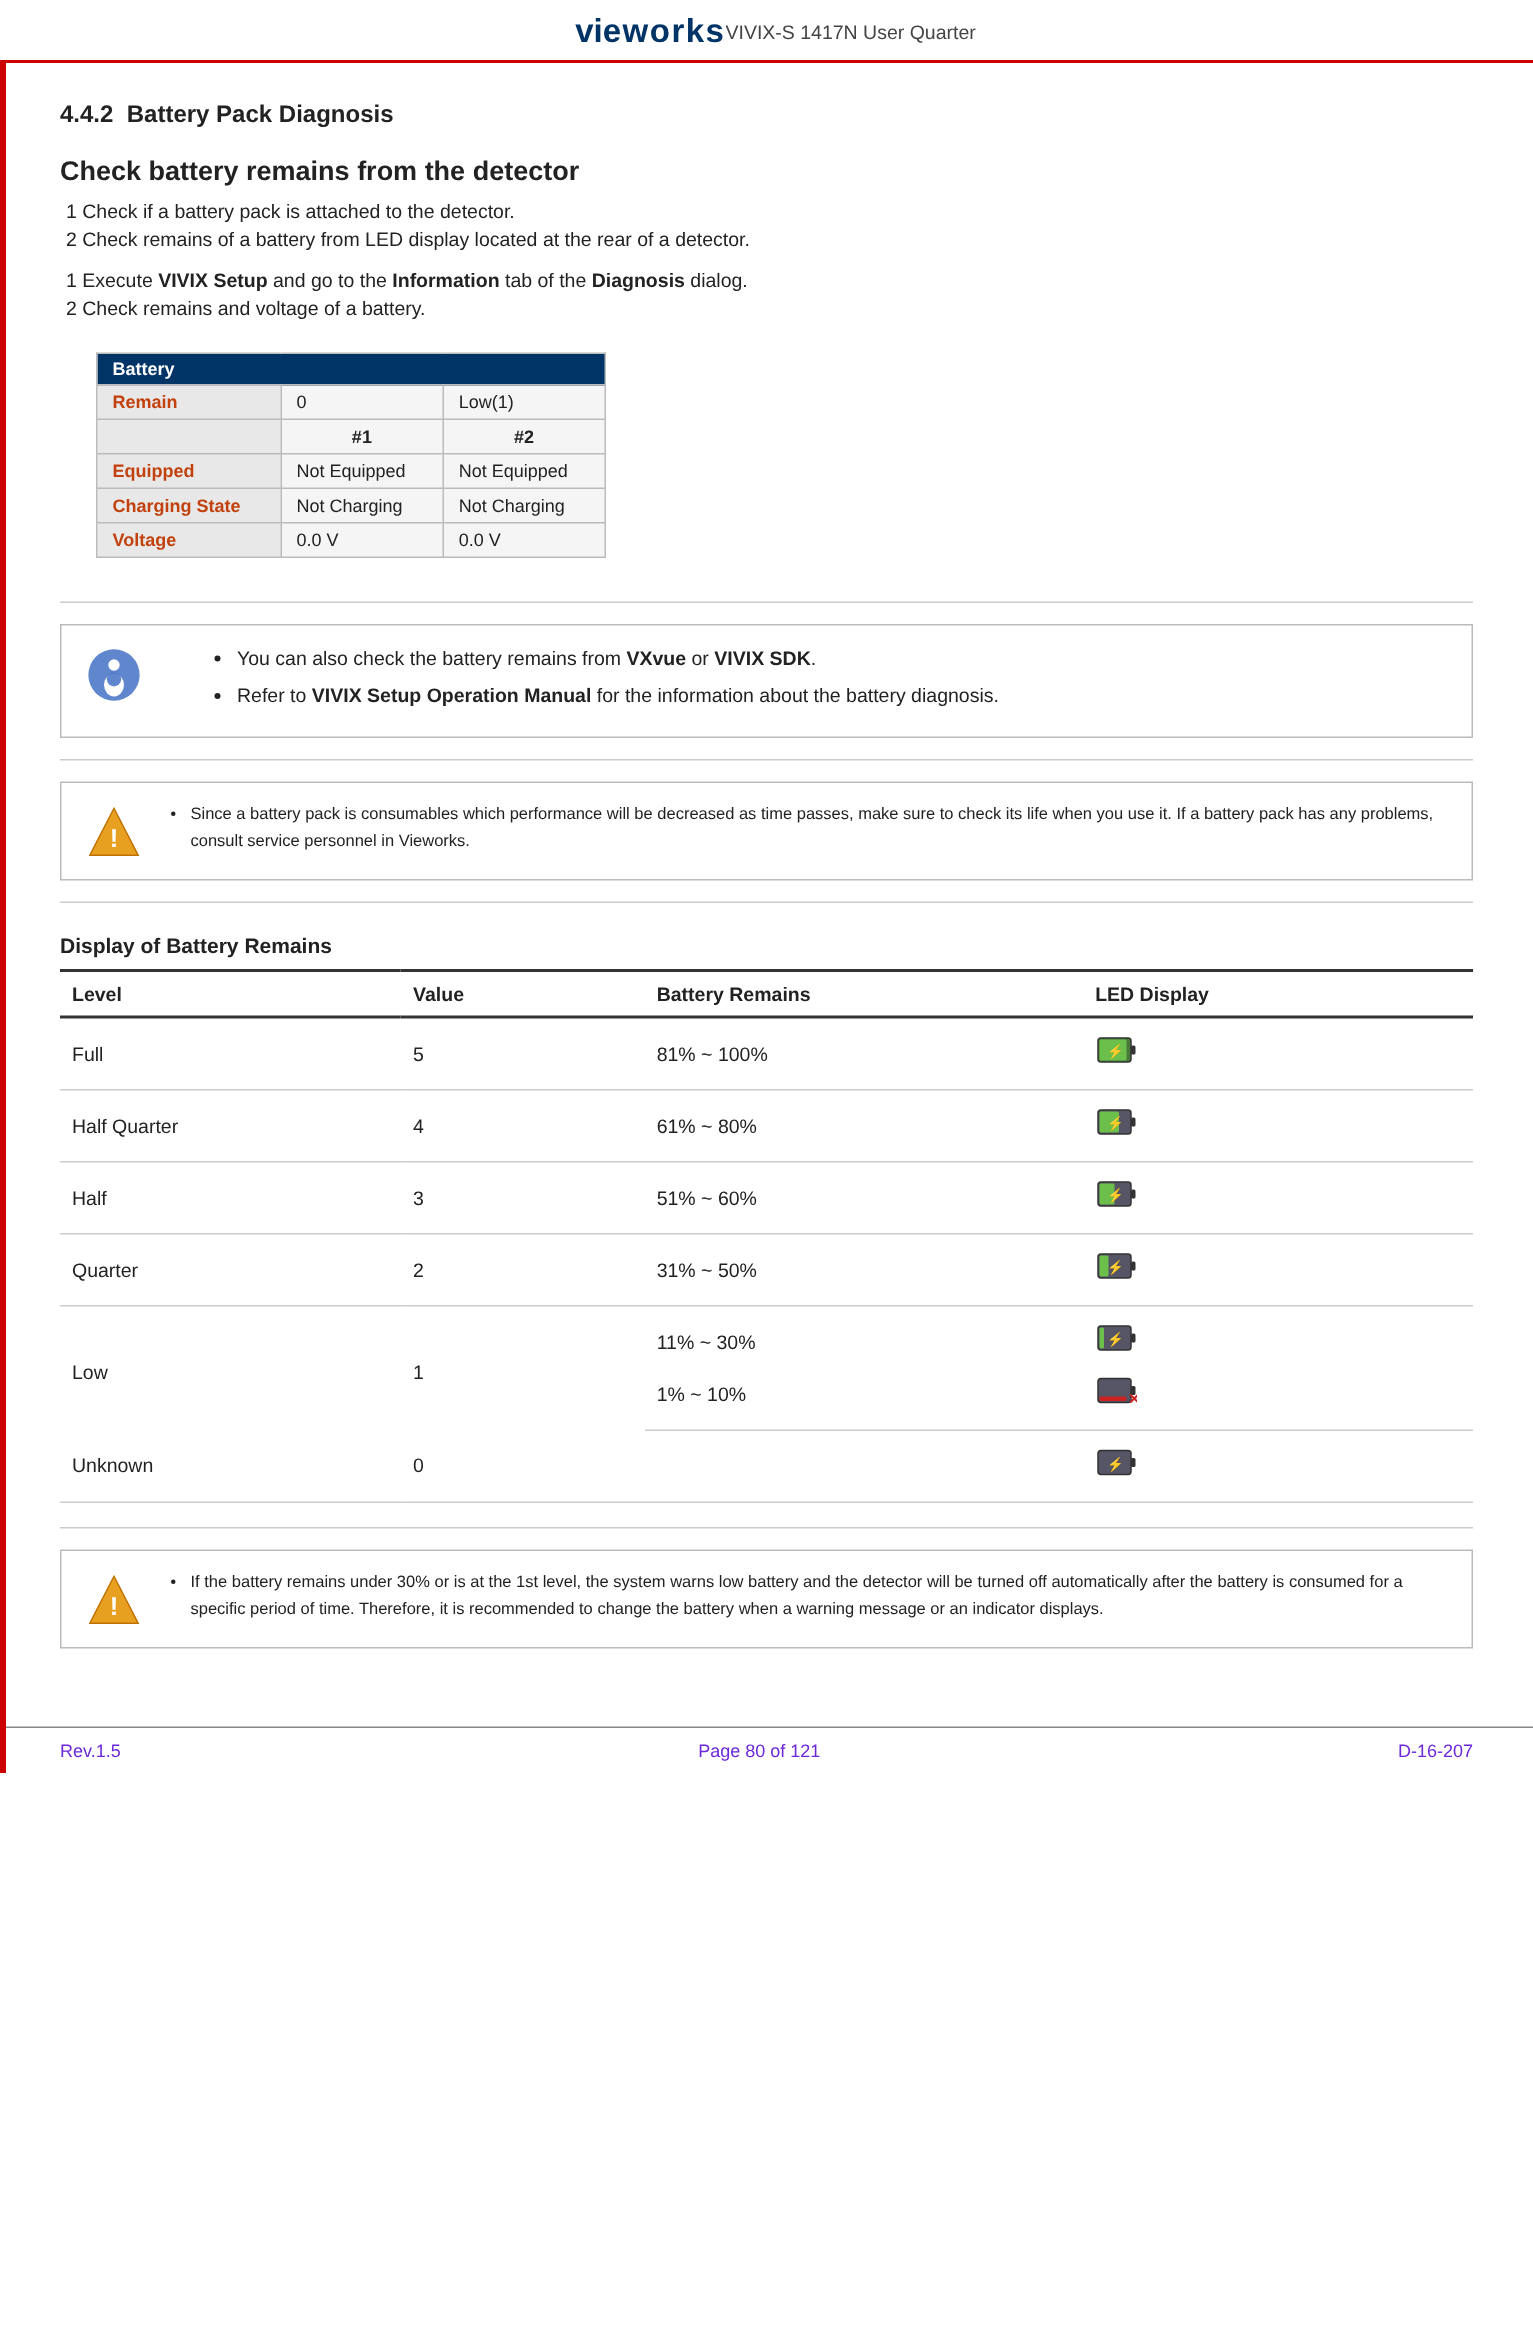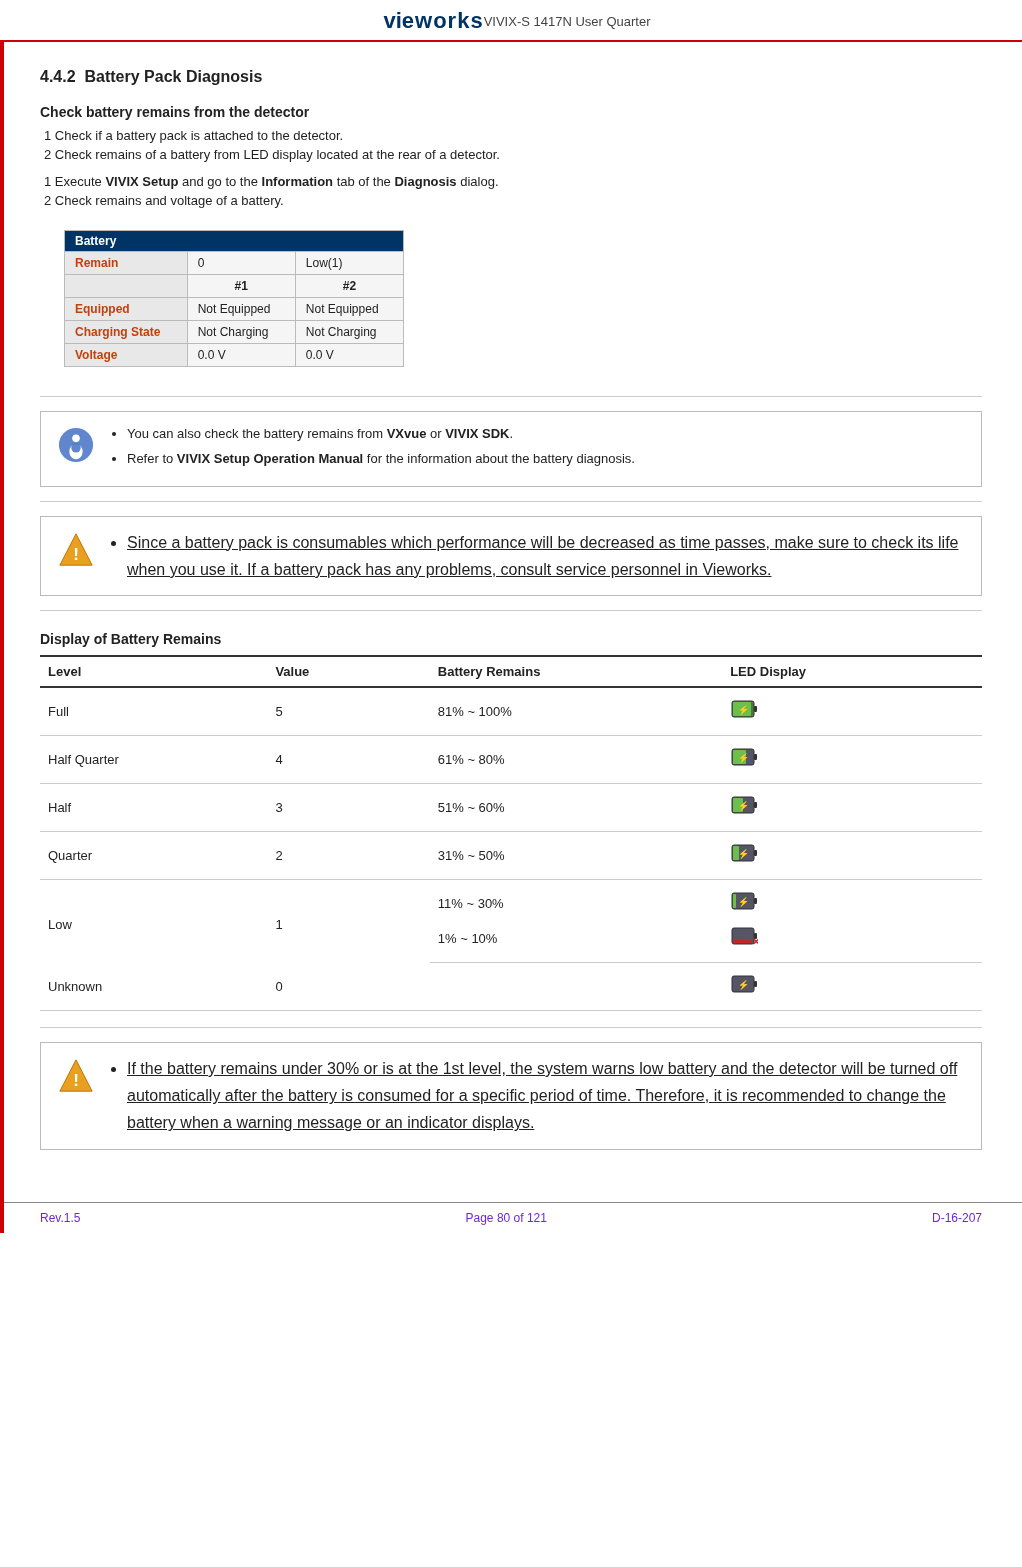--- a/index.html
+++ b/index.html
@@ -38,21 +38,21 @@
 
     
     .section-heading {
       font-size: 16px;
       font-weight: bold;
       margin-bottom: 18px;
       margin-top: 8px;
     }
 
     .sub-heading {
-      font-size: 14px;
+      font-size: 18px;
       font-weight: bold;
       margin-bottom: 8px;
       margin-top: 16px;
     }
 
     .step-list {
       list-style: none;
       margin-left: 4px;
       margin-bottom: 12px;
     }
@@ -114,42 +114,42 @@
     .note-content {
       font-size: 13px;
       line-height: 1.6;
     }
     .note-content ul {
       list-style: disc;
       margin-left: 18px;
     }
     .note-content ul li {
       margin-bottom: 4px;
+      margin-left: 31px;
     }
 
     
     .warning-box {
       display: flex;
       align-items: flex-start;
       border: 1px solid #bbb;
       padding: 12px 16px;
       margin: 14px 0;
       background: #fff;
       gap: 14px;
     }
     .warning-icon {
       width: 38px;
       height: 38px;
       flex-shrink: 0;
       margin-top: 2px;
     }
     .warning-content {
-      font-size: 16px;
+      font-size: 11px;
       line-height: 1.7;
-      text-decoration: underline;
     }
     .warning-content ul {
       list-style: disc;
       margin-left: 18px;
     }
 
     
     .battery-remains-section {
       margin-top: 20px;
     }

